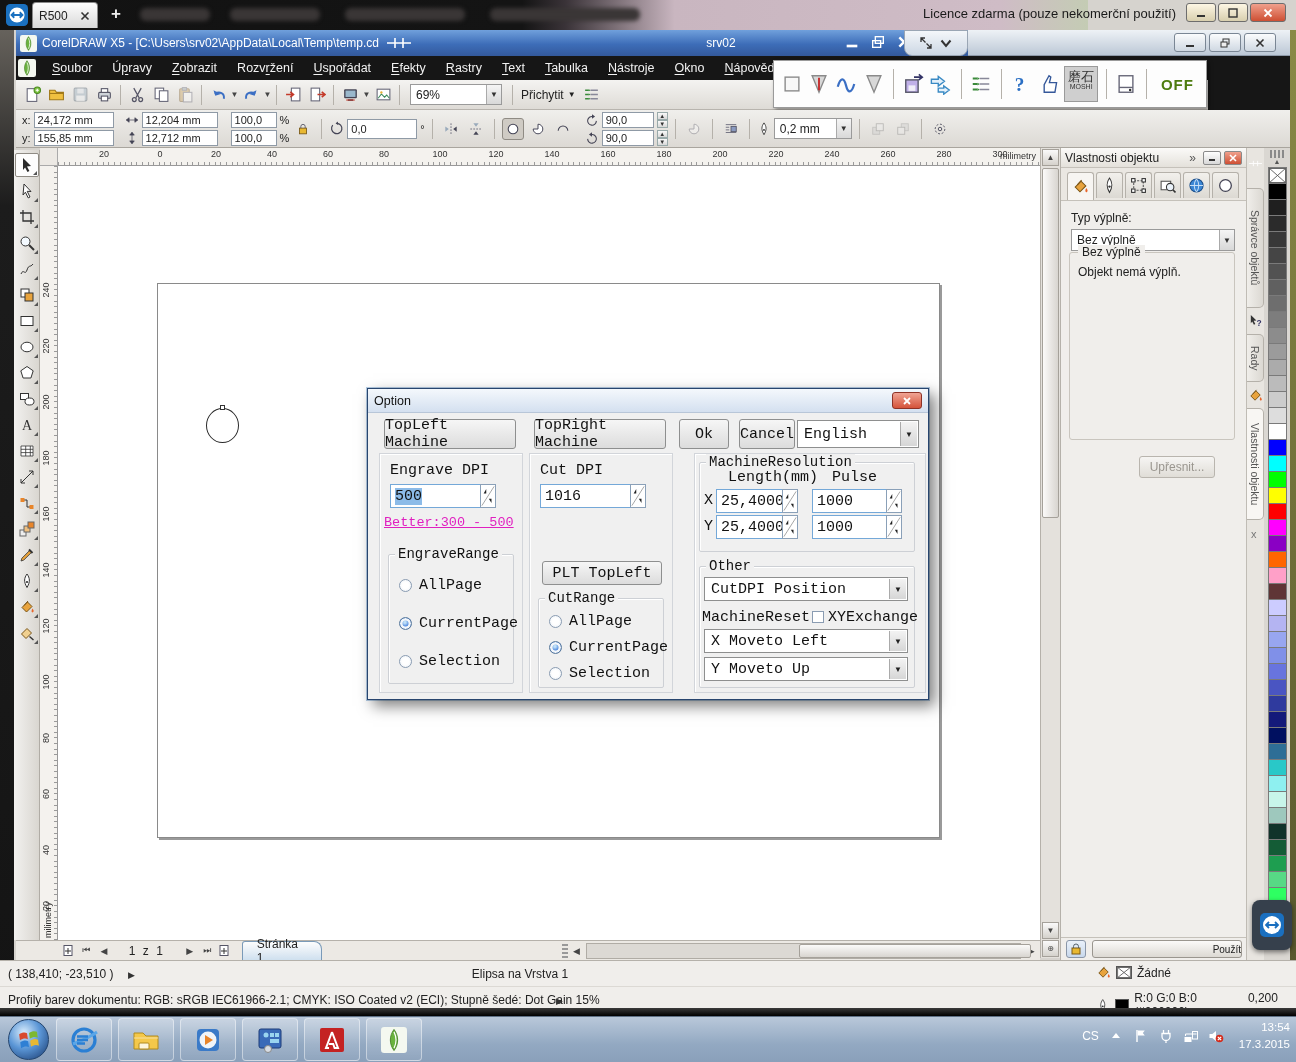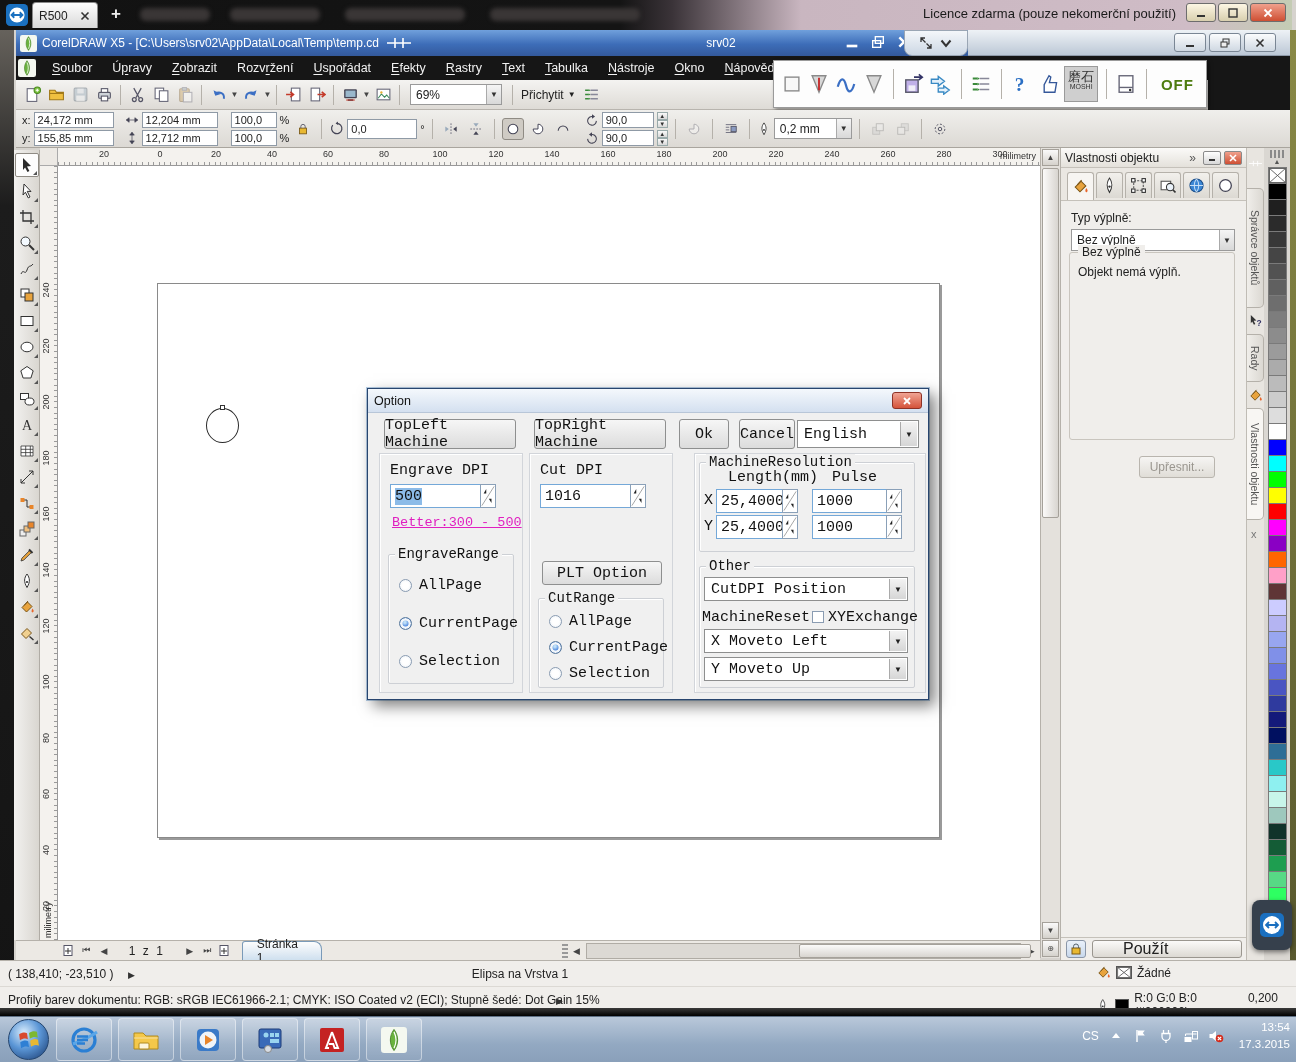--- a/index.html
+++ b/index.html
@@ -4,21 +4,21 @@
 <style>
   html,body{margin:0;padding:0;background:#000;}
   *{box-sizing:border-box;}
   .screen{position:relative;width:1296px;height:1062px;overflow:hidden;
     font-family:"Liberation Sans","DejaVu Sans",sans-serif;font-size:12px;color:#222;background:#d6d3ce;}
   .abs{position:absolute;}
   .icon{display:inline-flex;align-items:center;justify-content:center;}
   .icon svg{width:100%;height:100%;display:block;}
 
   
-  .tv-bar{left:0;top:0;width:1292px;height:30px;background:linear-gradient(90deg,#121212 0%,#141414 48%,#3a3338 52%,#c9b6c0 62%,#cfbcc6 92%,#c4ccb4 100%);}
+  .tv-bar{left:0;top:0;width:1088px;height:30px;background:linear-gradient(90deg,#121212 0%,#141414 48%,#3a3338 52%,#c9b6c0 62%,#cfbcc6 92%,#c4ccb4 100%);}
   .tv-logo{left:6px;top:4px;width:22px;height:22px;}
   .tv-tab{left:32px;top:2px;width:66px;height:26px;background:linear-gradient(#fdfdfd,#d9d9d9);border:1px solid #8a8a8a;border-bottom:none;border-radius:4px 4px 0 0;display:flex;align-items:center;justify-content:space-between;padding:0 6px;font-size:12px;color:#222;}
   .tv-tab .x{width:12px;height:12px;}
   .tv-newtab{left:104px;top:4px;width:24px;height:20px;color:#eee;font-size:17px;font-weight:bold;text-align:center;line-height:20px;}
   .blob{top:8px;height:13px;background:#3a3636;border-radius:6px;filter:blur(2px);}
   .license{left:716px;top:6px;width:460px;font-size:13px;color:#1a1a1a;text-align:right;}
   .capbtn{top:3px;height:19px;border:1px solid #6d6d6d;border-radius:3px;background:linear-gradient(#fdf6e4,#d8cfae);display:flex;align-items:center;justify-content:center;}
   .capbtn.red{background:linear-gradient(#f0a08c,#ce4f33);}
   .capbtn svg{width:12px;height:12px;}
 
@@ -127,21 +127,21 @@
   .dk-tab.sel{background:#f7f5f2;height:28px;}
   .dk-tab .icon{width:17px;height:17px;}
   .dk-label{margin:10px 0 4px 10px;font-size:12px;}
   .dk-combo{margin-left:10px;width:164px;height:22px;}
   .dk-group{position:absolute;left:8px;top:104px;width:166px;height:188px;border:1px solid #c9c5be;border-radius:3px;padding:6px 8px;font-size:12px;}
   .dk-group .legend{position:absolute;top:-8px;left:8px;background:#f0eeeb;padding:0 4px;}
   .dk-adv{position:absolute;left:78px;top:308px;width:76px;height:22px;border:1px solid #b9b5ae;border-radius:3px;background:linear-gradient(#f6f5f3,#e0ddd7);color:#9a968f;font-size:12px;display:flex;align-items:center;justify-content:center;}
   .dk-bottom{position:absolute;left:0;top:789px;width:186px;height:23px;border-top:1px solid #c5c1ba;display:flex;align-items:center;padding:0 5px;gap:6px;}
   .lockbtn{width:20px;height:18px;border:1px solid #8a96a8;border-radius:3px;background:linear-gradient(#eaf1fa,#c8d8ec);display:flex;align-items:center;justify-content:center;}
   .lockbtn svg{width:12px;height:12px;}
-  .applybtn{flex:1;height:18px;border:1px solid #9a968f;border-radius:3px;background:linear-gradient(#fbfaf9,#dcd9d3);font-size:16px;display:flex;align-items:center;justify-content:flex-start;padding-left:30px;}
+  .applybtn{flex:1;height:18px;border:1px solid #9a968f;border-radius:3px;background:linear-gradient(#fbfaf9,#dcd9d3);font-size:10px;display:flex;align-items:center;justify-content:flex-end;}
 
   
   .vtabs{left:1246px;top:148px;width:18px;height:812px;background:#e8e5e0;border-left:1px solid #c0bcb5;}
   .vtab{position:absolute;left:0;width:17px;border:1px solid #b5b1aa;border-left:none;border-radius:0 5px 5px 0;background:linear-gradient(90deg,#f0eeea,#dbd8d2);writing-mode:vertical-rl;font-size:10.5px;color:#555;display:flex;align-items:center;justify-content:center;padding:6px 0;}
   .vtab.sel{background:#f8f6f3;}
   .vticon{position:absolute;left:1px;width:15px;height:15px;}
   .palettecol{left:1264px;top:148px;width:26px;height:864px;background:#dad7d2;display:flex;flex-direction:column;align-items:center;}
   .pal-dots{width:14px;height:8px;margin-top:2px;background:repeating-linear-gradient(90deg,#8a8a8a 0 2px,transparent 2px 4px);}
   .pal-arr{font-size:7px;color:#555;height:10px;}
   .swatch{width:19px;height:17px;border:1px solid #7a7a7a;margin-top:-1px;}
@@ -1244,21 +1244,21 @@
     <div class="dpanel" style="left:11px;width:144px;">
       <span class="dlabel" style="left:10px;top:8px;">Engrave DPI</span>
       <span class="dinput" style="left:10px;top:30px;width:106px;">
           <span class="selhl">500</span>
         </span>
       <span class="spinner" style="left:100px;top:30px;"><svg viewBox="0 0 16 24">
             <line x1="15" y1="1" x2="1" y2="23" stroke="#999"></line>
             <path d="M3 9l3-5 0 5z" fill="#222"></path>
             <path d="M9 15l3 5 0-5z" fill="#222"></path>
           </svg></span>
-      <span class="dlink" style="left:12px;top:62px;">Better:300 - 500</span>
+      <span class="dlink" style="left:4px;top:62px;">Better:300 - 500</span>
       <div class="dfield" style="left:8px;top:100px;width:126px;height:130px;">
         <span class="legend">EngraveRange</span>
         <span id="engrave-radios"><span class="radio-row" style="left: 10px; top: 22px;">
               <span class="radio"></span>
               <span>AllPage</span>
             </span><span class="radio-row" style="left: 10px; top: 60px;">
               <span class="radio on"></span>
               <span>CurrentPage</span>
             </span><span class="radio-row" style="left: 10px; top: 98px;">
               <span class="radio"></span>
@@ -1271,21 +1271,21 @@
       <span class="dlabel" style="left:10px;top:8px;">Cut DPI</span>
       <span class="dinput" style="left:10px;top:30px;width:106px;">
           <span>1016</span>
         </span>
       <span class="spinner" style="left:100px;top:30px;"><svg viewBox="0 0 16 24">
             <line x1="15" y1="1" x2="1" y2="23" stroke="#999"></line>
             <path d="M3 9l3-5 0 5z" fill="#222"></path>
             <path d="M9 15l3 5 0-5z" fill="#222"></path>
           </svg></span>
       <div class="dbtn" style="left:12px;top:107px;width:120px;height:24px;">
-          <span>PLT Option</span>
+          <span>PLT TopLeft</span>
         </div>
       <div class="dfield" style="left:8px;top:144px;width:126px;height:90px;">
         <span class="legend">CutRange</span>
         <span id="cut-radios"><span class="radio-row" style="left: 10px; top: 14px;">
               <span class="radio"></span>
               <span>AllPage</span>
             </span><span class="radio-row" style="left: 10px; top: 40px;">
               <span class="radio on"></span>
               <span>CurrentPage</span>
             </span><span class="radio-row" style="left: 10px; top: 66px;">

